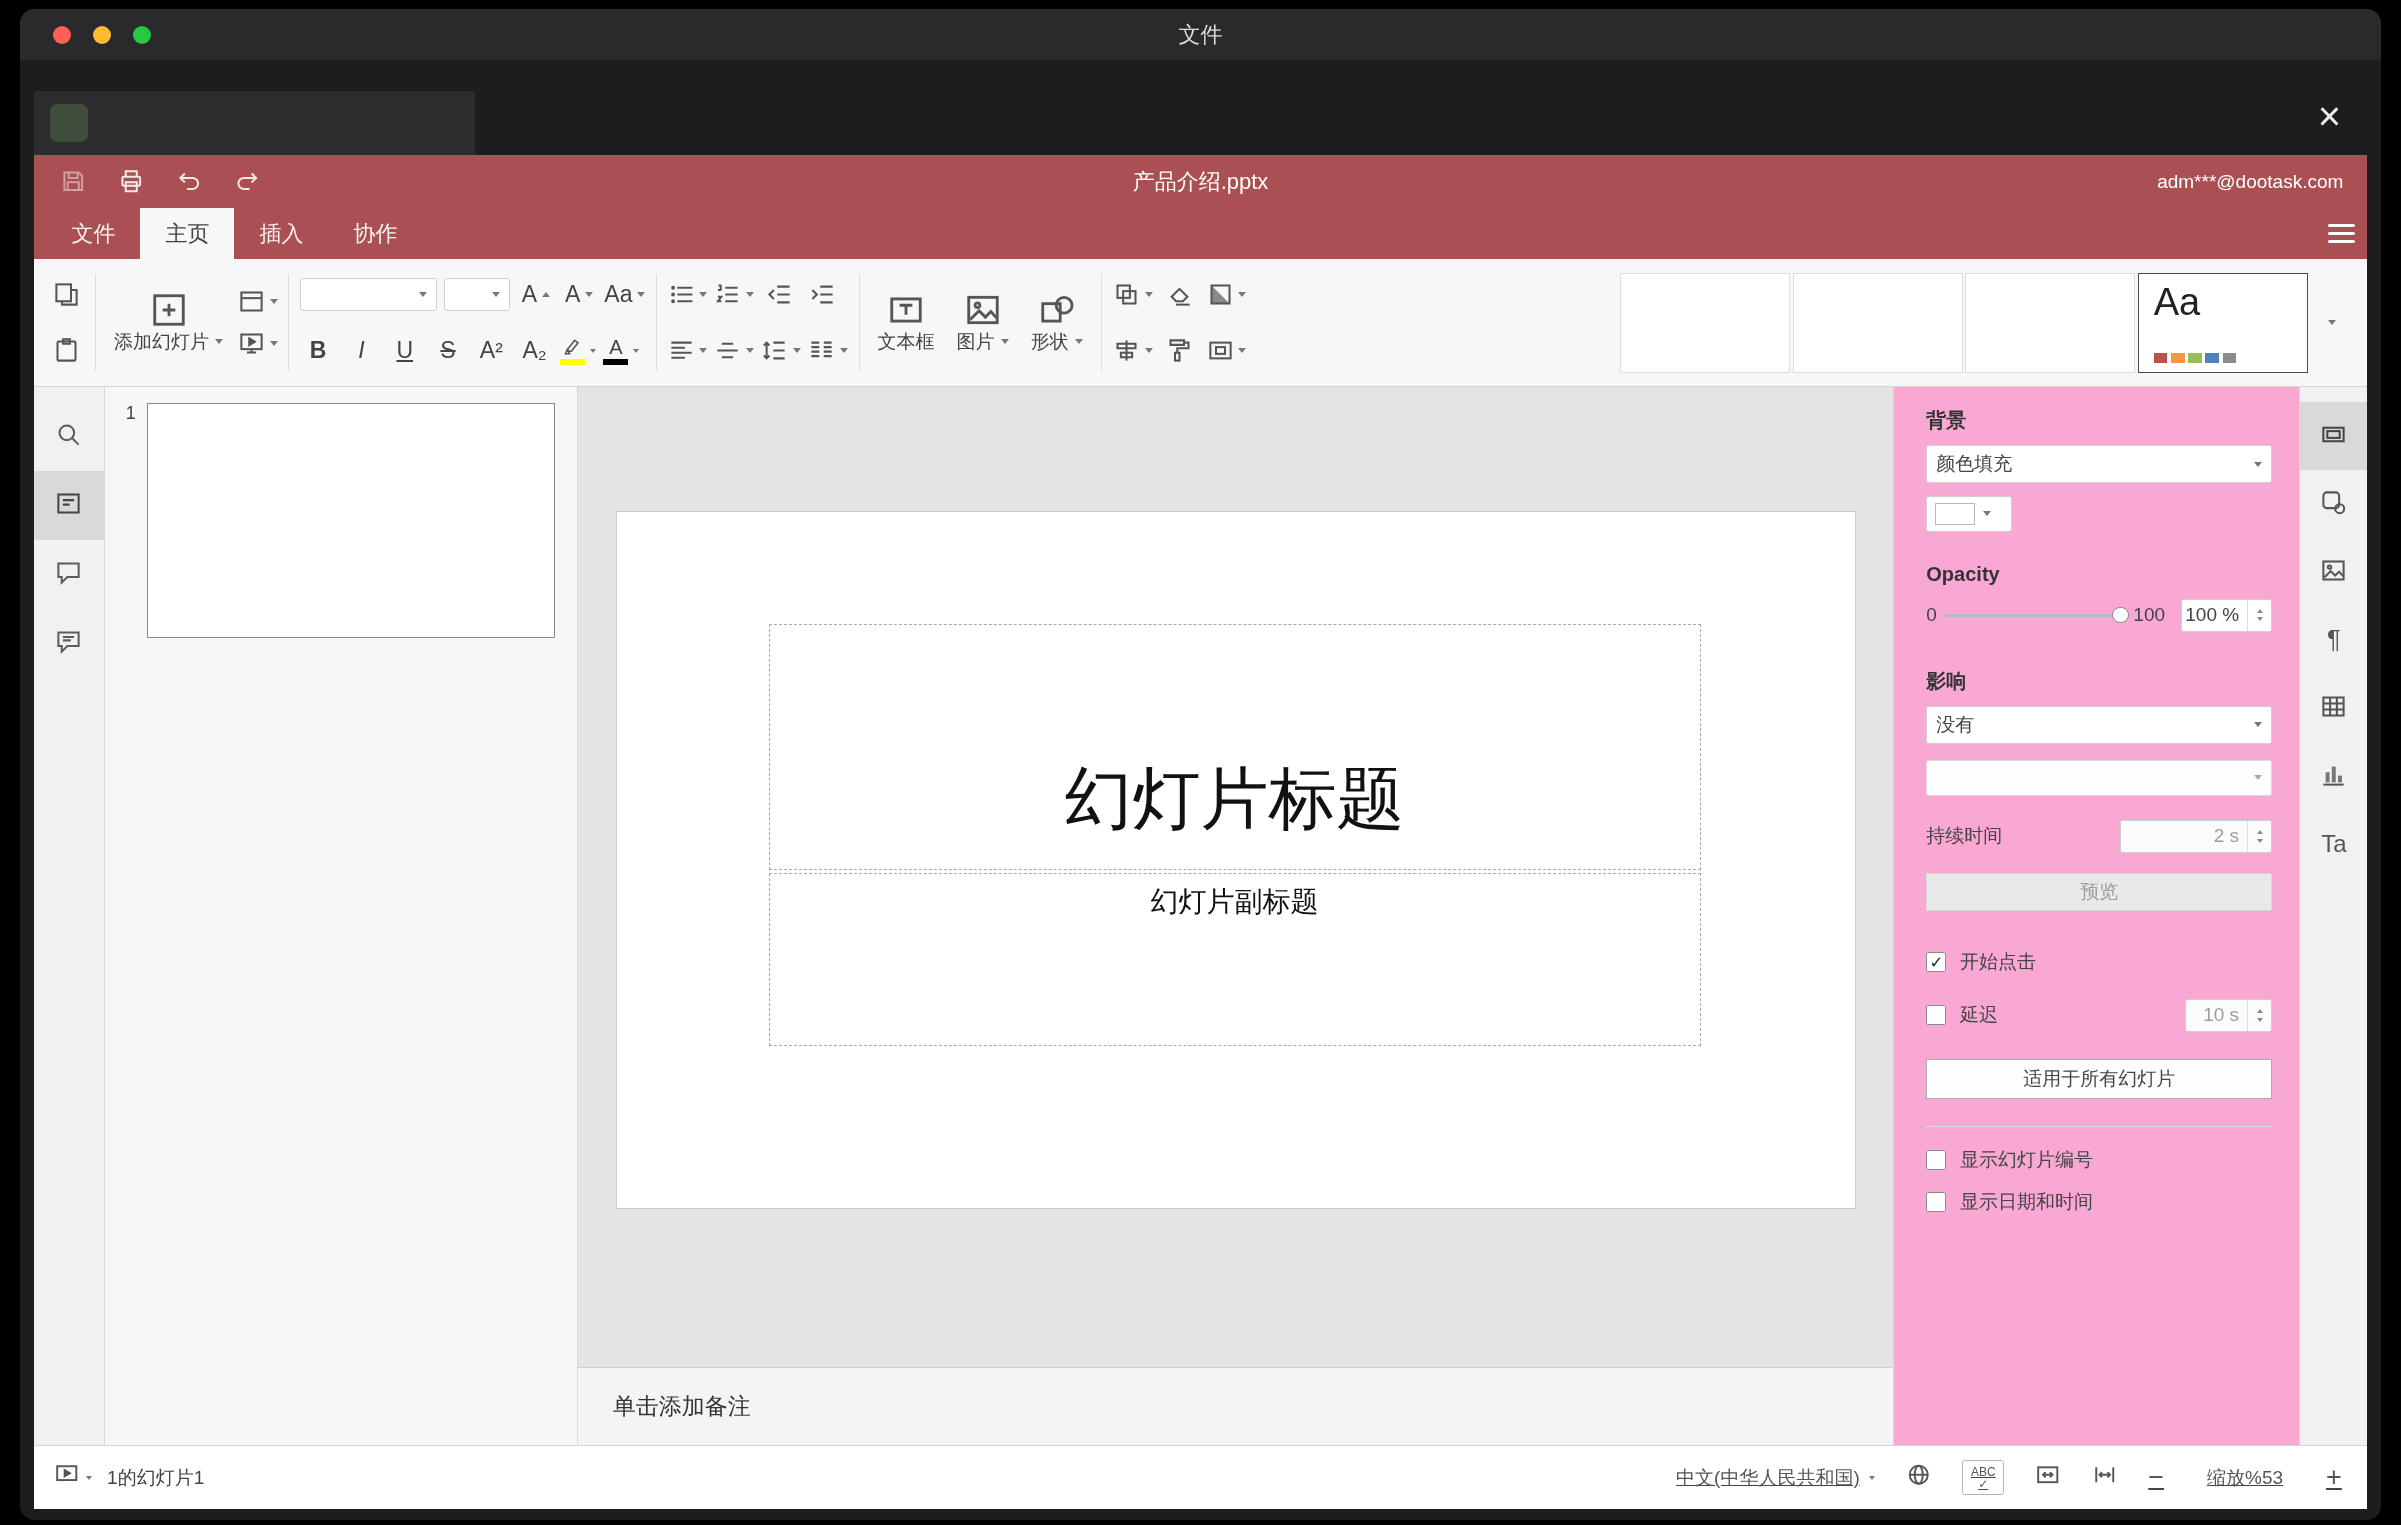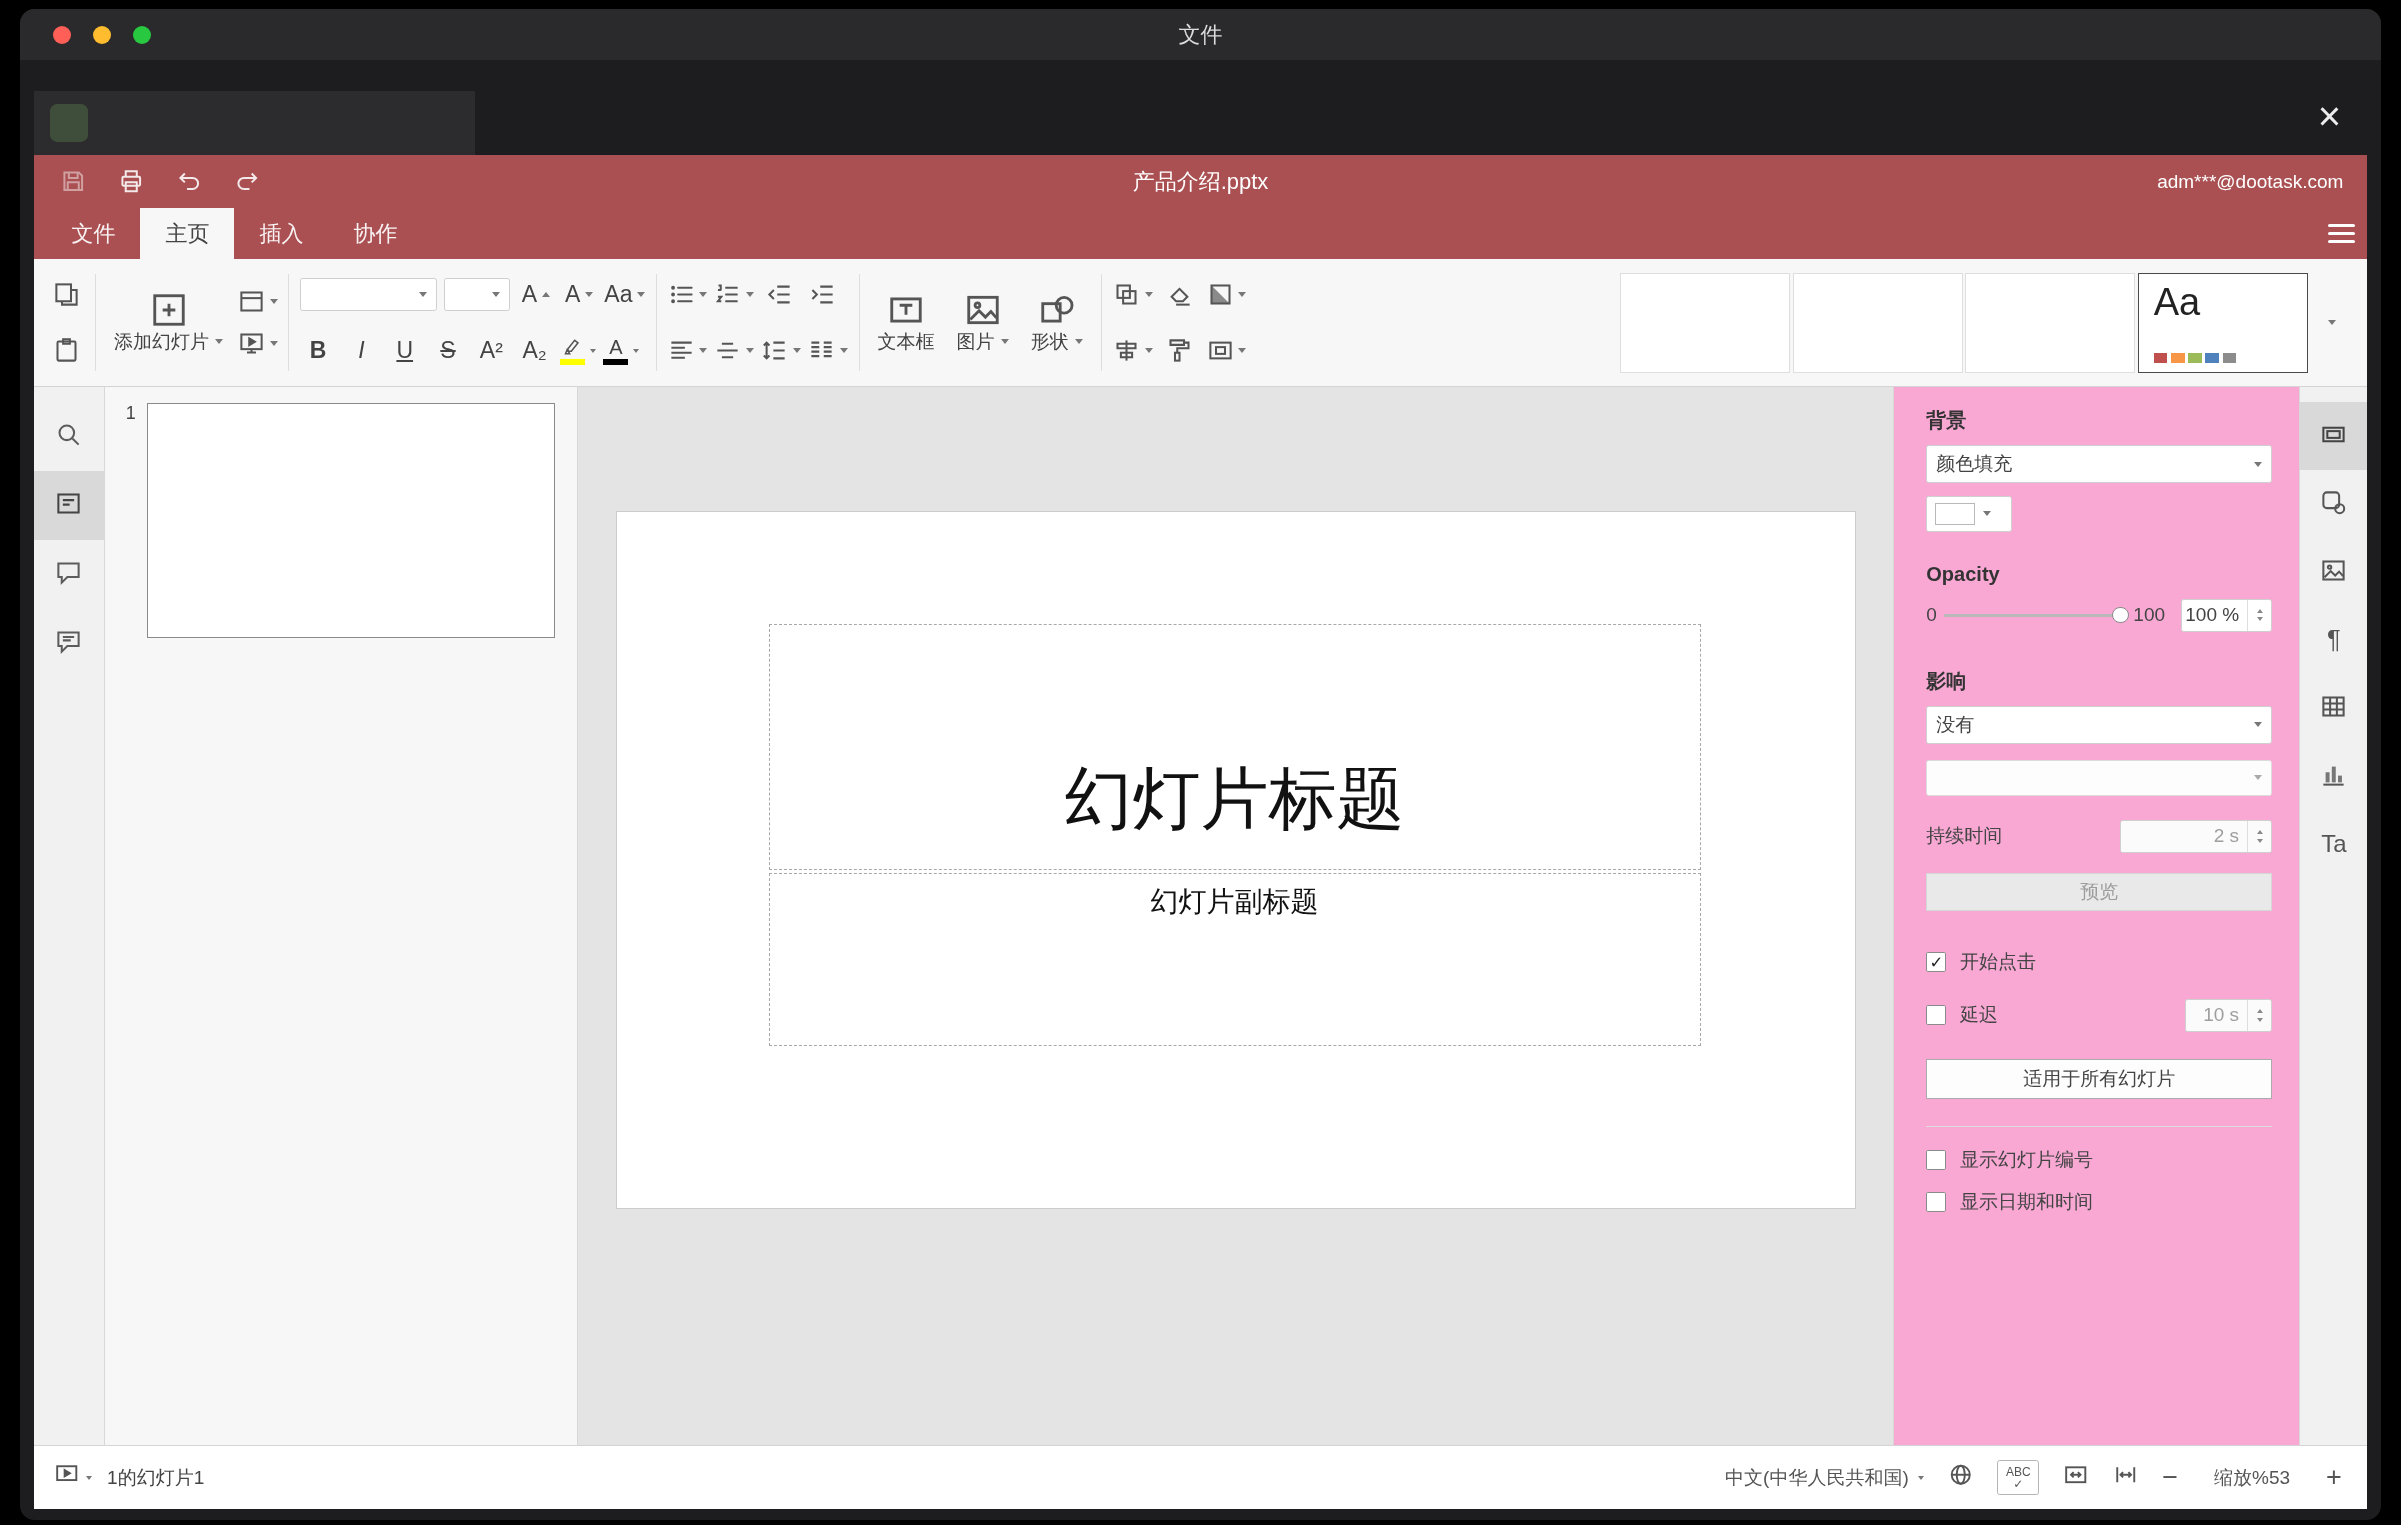--- a/index.html
+++ b/index.html
@@ -126,21 +126,21 @@
   
   .rightbar { flex:0 0 68px; background:#f1f1f1; border-left:0.9px solid #d8d8d8; padding-top:14.6px; }
   .rcell { height:68px; display:flex; align-items:center; justify-content:center; cursor:pointer; }
   .rcell svg { width:27px; height:27px; stroke:#555; fill:none; stroke-width:1.8; }
   .rcell.active { background:#d9d9d9; }
   .rglyph { font-size:25.5px; color:#555; }
 
   
   .statusbar { flex:0 0 64px; background:#fff; border-top:0.9px solid #d4d4d4; display:flex; align-items:center; padding:0 25.5px 0 20px; font-size:19px; color:#444; gap:14.6px; }
   .statusbar svg { width:25.5px; height:25.5px; stroke:#555; fill:none; stroke-width:1.8; }
-  .sb-right { margin-left:auto; display:flex; align-items:center; gap:24px; }
+  .sb-right { margin-left:auto; display:flex; align-items:center; gap:31px;text-decoration:underline; }
   .langsel { display:flex; align-items:center; gap:9px; cursor:pointer; color:#555; }
   .abc { width:42px; height:35px; border:0.9px solid #b5b5b5; border-radius:2.7px; display:flex; flex-direction:column; align-items:center; justify-content:center; font-size:12px; line-height:12px; color:#555; cursor:pointer; }
   .zoomtxt { min-width:100px; text-align:center; color:#555; }
   .zbtn { font-size:27px; color:#555; cursor:pointer; line-height:27px; }
   .sb-play { display:flex; align-items:center; gap:7.3px; cursor:pointer; }
 </style>
 </head>
 <body>
 
 <div class="window">
@@ -527,20 +527,23 @@
       <div class="canvas">
         <div class="slidearea">
           <div class="slide">
             <div class="ph ph-sub">
               <span>幻灯片副标题</span>
             </div>
             <div class="ph ph-title">
               <span>幻灯片标题</span>
             </div>
           </div>
+        </div>
+        <div class="notes">
+          <span>单击添加备注</span>
         </div>
       </div>
 
       <div class="props">
         <div class="plabel">背景</div>
 
         <div class="selectbox pselect">
           <span class="val">颜色填充</span>
           <span class="car"></span>
         </div>

